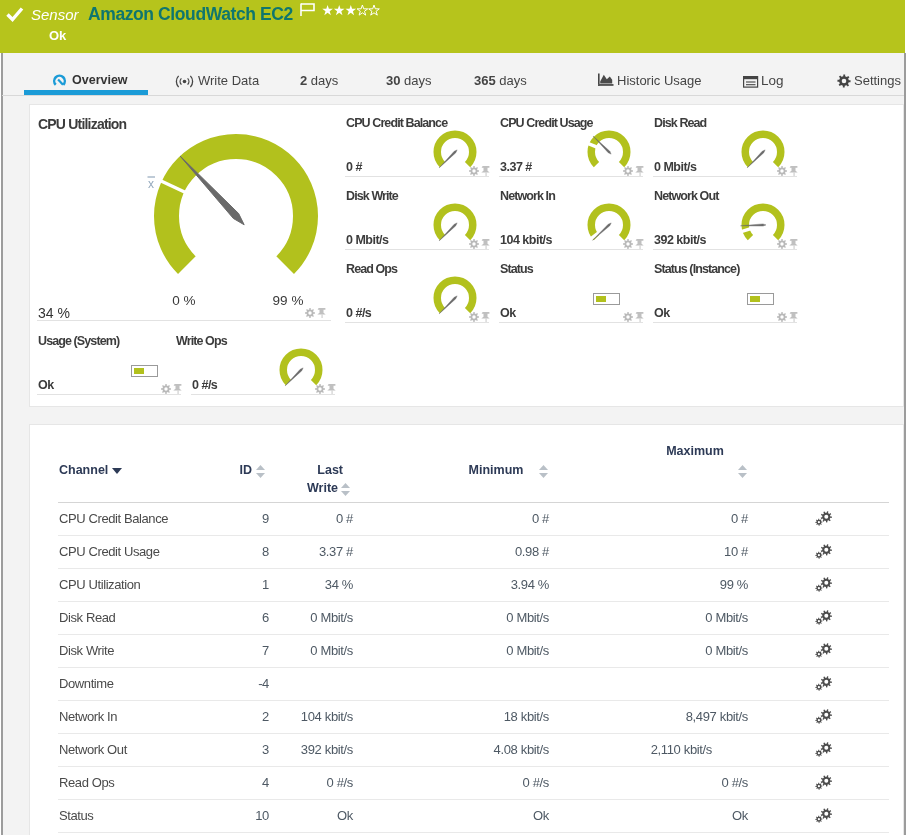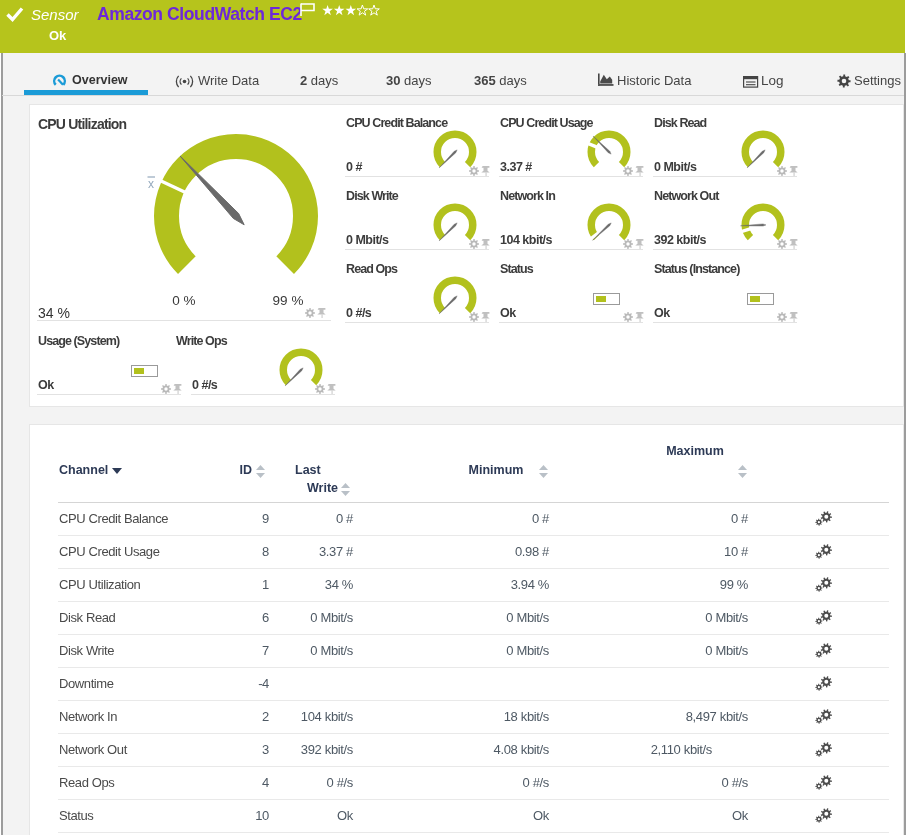--- a/index.html
+++ b/index.html
@@ -9,21 +9,21 @@
 .tl{position:absolute;font-size:13px;letter-spacing:-0.4px;color:#4a4a4a;white-space:nowrap}
 .tv{position:absolute;font-size:13px;letter-spacing:-0.35px;color:#4e5964;text-align:right;white-space:nowrap}
 .th{position:absolute;font-size:12.5px;font-weight:bold;color:#2d3a56;white-space:nowrap}
 .tab{position:absolute;top:73px;font-size:13px;color:#444;white-space:nowrap}
 </style></head><body>
 <div class="abs" style="left:0;top:0;width:905px;height:53px;background:#b6c41c"></div>
 <svg class="abs" style="left:6px;top:6px" width="18" height="16" viewBox="0 0 18 16">
     <polyline points="1.5,8.5 6.5,13.5 16,2.5" fill="none" stroke="#fff" stroke-width="3.4"></polyline>
   </svg>
 <div class="abs" style="left:31px;top:6px;font-size:15px;font-style:italic;color:#fff">Sensor</div>
-<div class="abs" style="left:97px;top:4px;font-size:17.5px;font-weight:bold;color:#6d28d9;letter-spacing:-0.4px">Amazon CloudWatch EC2</div>
+<div class="abs" style="left:88px;top:4px;font-size:17.5px;font-weight:bold;color:#0f766e;letter-spacing:-0.4px">Amazon CloudWatch EC2</div>
 <svg class="abs" style="left:300px;top:3px" width="17" height="13" viewBox="0 0 17 13">
     <path d="M1,1 h13 v6.5 h-13" fill="none" stroke="#fff" stroke-width="1.6"></path>
     <line x1="1" y1="0.5" x2="1" y2="13" stroke="#fff" stroke-width="1.6"></line>
   </svg>
 <svg class="abs" style="left:322px;top:4px" width="60" height="12" viewBox="0 0 60 12">
     <path d="M5.6,1 L4.31,4.82 L0.27,4.87 L3.51,7.28 L2.31,11.13 L5.6,8.8 L8.89,11.13 L7.69,7.28 L10.93,4.87 L6.89,4.82 Z" fill="#fff"></path>
     <path d="M17.2,1 L15.91,4.82 L11.87,4.87 L15.11,7.28 L13.91,11.13 L17.2,8.8 L20.49,11.13 L19.29,7.28 L22.53,4.87 L18.49,4.82 Z" fill="#fff"></path>
     <path d="M28.8,1 L27.51,4.82 L23.47,4.87 L26.71,7.28 L25.51,11.13 L28.8,8.8 L32.09,11.13 L30.89,7.28 L34.13,4.87 L30.09,4.82 Z" fill="#fff"></path>
     <path d="M40.4,1 L39.11,4.82 L35.07,4.87 L38.31,7.28 L37.11,11.13 L40.4,8.8 L43.69,11.13 L42.49,7.28 L45.73,4.87 L41.69,4.82 Z" fill="none" stroke="#fff" stroke-width="1"></path>
     <path d="M52,1 L50.71,4.82 L46.67,4.87 L49.91,7.28 L48.71,11.13 L52,8.8 L55.29,11.13 L54.09,7.28 L57.33,4.87 L53.29,4.82 Z" fill="none" stroke="#fff" stroke-width="1"></path>
@@ -45,21 +45,21 @@
   </svg>
 <div class="tab" style="left:198px">Write Data</div>
 <div class="tab" style="left:300px"><b>2</b>&nbsp;days</div>
 <div class="tab" style="left:386px"><b>30</b>&nbsp;days</div>
 <div class="tab" style="left:474px"><b>365</b>&nbsp;days</div>
 <svg class="abs" style="left:597px;top:73px" width="17" height="15" viewBox="0 0 17 15">
     <rect x="1" y="0.5" width="1.6" height="12.5" fill="#444"></rect>
     <rect x="1" y="11" width="15.5" height="1.9" fill="#555"></rect>
     <polygon points="3.2,10.5 3.2,8.5 6.8,1.8 9.8,6.2 12.8,3.6 15.2,6.8 15.2,10.5" fill="#4a4a4a"></polygon>
   </svg>
-<div class="tab" style="left:617px">Historic Data</div>
+<div class="tab" style="left:617px">Historic Usage</div>
 <svg class="abs" style="left:743px;top:76px" width="16" height="12" viewBox="0 0 16 12">
     <rect x="0.6" y="0.6" width="14" height="10.5" fill="none" stroke="#444" stroke-width="1.2"></rect>
     <rect x="0.6" y="0.6" width="14" height="2.6" fill="#444"></rect>
     <line x1="3" y1="6" x2="12.5" y2="6" stroke="#444" stroke-width="1.1"></line>
     <line x1="3" y1="8.7" x2="12.5" y2="8.7" stroke="#444" stroke-width="1.1"></line>
   </svg>
 <div class="tab" style="left:761px;font-size:13.5px">Log</div>
 <svg class="abs" style="left:837px;top:74px" width="14" height="14" viewBox="0 0 14 14">
     <path d="M11.84,6.23 L11.18,4.44 L12.41,3.23 L11.19,1.9 L9.88,3.04 L9.88,3.04 L8.14,2.24 L8.16,0.5 L6.35,0.43 L6.23,2.16 L6.23,2.16 L4.44,2.82 L3.23,1.59 L1.9,2.81 L3.04,4.12 L3.04,4.12 L2.24,5.86 L0.5,5.84 L0.43,7.65 L2.16,7.77 L2.16,7.77 L2.82,9.56 L1.59,10.77 L2.81,12.1 L4.12,10.96 L4.12,10.96 L5.86,11.76 L5.84,13.5 L7.65,13.57 L7.77,11.84 L7.77,11.84 L9.56,11.18 L10.77,12.41 L12.1,11.19 L10.96,9.88 L10.96,9.88 L11.76,8.14 L13.5,8.16 L13.57,6.35 L11.84,6.23 Z M9.3,7 A2.3,2.3 0 1 0 4.7,7 A2.3,2.3 0 1 0 9.3,7 Z" fill="#444" fill-rule="evenodd"></path>
   </svg>
@@ -257,21 +257,21 @@
 <div class="abs" style="left:29px;top:424px;width:875px;height:412px;background:#fff;border:1px solid #e6e6e6"></div>
 <div class="th" style="left:59px;top:463px">Channel</div>
 <svg class="abs" style="left:112px;top:468px" width="10" height="6" viewBox="0 0 10 6">
     <polygon points="0,0 10,0 5,6" fill="#2d3a56"></polygon>
   </svg>
 <div class="th" style="left:200px;top:463px;width:52px;text-align:right">ID</div>
 <svg width="9" height="13" viewBox="0 0 9 13" style="position:absolute;left:256px;top:465px">
     <polygon points="4.5,0 9,5 0,5" fill="#b9c0c7"></polygon>
     <polygon points="0,8 9,8 4.5,13" fill="#b9c0c7"></polygon>
   </svg>
-<div class="th" style="left:295px;top:463px;width:70px;text-align:left">Last</div>
+<div class="th" style="left:273px;top:463px;width:70px;text-align:right">Last</div>
 <div class="th" style="left:268px;top:481px;width:70px;text-align:right">Write</div>
 <svg width="9" height="13" viewBox="0 0 9 13" style="position:absolute;left:341px;top:483px">
     <polygon points="4.5,0 9,5 0,5" fill="#b9c0c7"></polygon>
     <polygon points="0,8 9,8 4.5,13" fill="#b9c0c7"></polygon>
   </svg>
 <div class="th" style="left:456px;top:463px;width:80px;text-align:center">Minimum</div>
 <svg width="9" height="13" viewBox="0 0 9 13" style="position:absolute;left:539px;top:465px">
     <polygon points="4.5,0 9,5 0,5" fill="#b9c0c7"></polygon>
     <polygon points="0,8 9,8 4.5,13" fill="#b9c0c7"></polygon>
   </svg>

